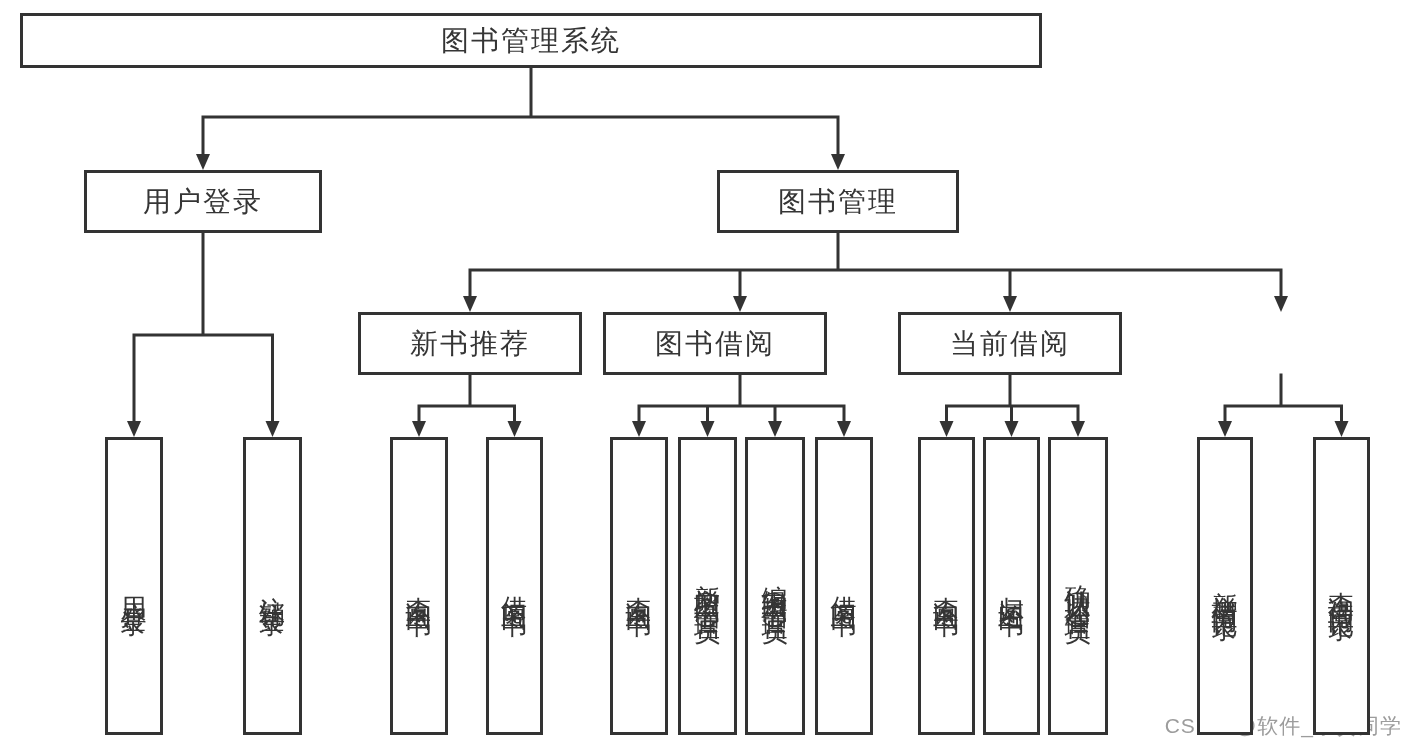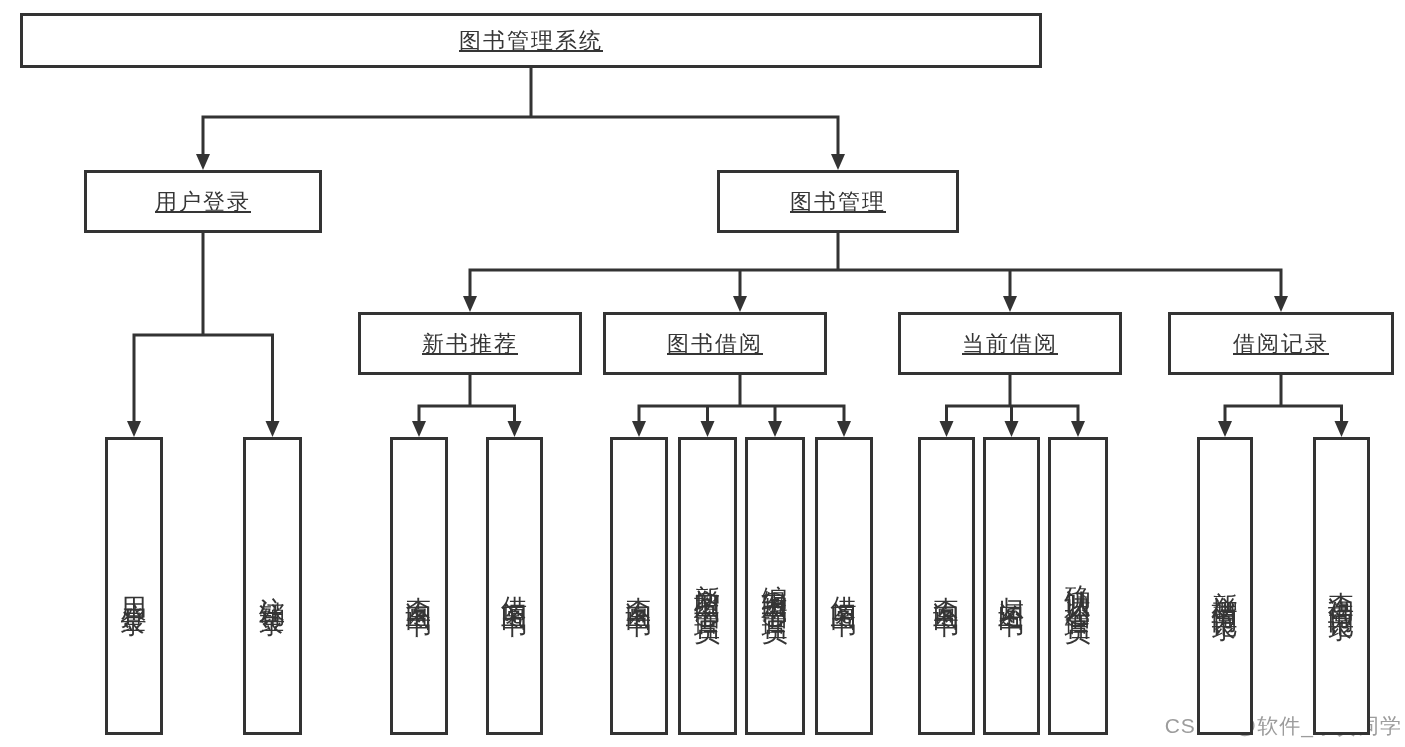--- a/index.html
+++ b/index.html
@@ -28,24 +28,23 @@
     position: absolute;
     box-sizing: border-box;
     border: 3px solid var(--line);
     background: var(--box-bg);
     display: flex;
     align-items: center;
     justify-content: center;
     color: var(--text);
   }
   .node.h .node-label {
-    font-size: 22px;
+    font-size: 28px;
     letter-spacing: 2px;
     white-space: nowrap;
-    text-decoration: underline;
   }
   .node.v .node-label {
     writing-mode: vertical-rl;
     text-orientation: mixed;
     font-size: 26px;
     letter-spacing: 5px;
     line-height: 1;
     white-space: nowrap;
   }
   .watermark {
@@ -96,23 +95,20 @@
   </div>
     <div class="node h" style="left: 717px; top: 170px; width: 242px; height: 63px;">
     <span class="node-label">图书管理</span>
   </div>
     <div class="node h" style="left: 603px; top: 312px; width: 224px; height: 63px;">
     <span class="node-label">图书借阅</span>
   </div>
     <div class="node h" style="left: 898px; top: 312px; width: 224px; height: 63px;">
     <span class="node-label">当前借阅</span>
   </div>
-    <div class="node h" style="left: 1168px; top: 312px; width: 226px; height: 63px;">
-    <span class="node-label">借阅记录</span>
-  </div>
     <div class="node v" style="left: 105px; top: 437px; width: 58px; height: 298px;">
     <span class="node-label">用户登录</span>
   </div>
     <div class="node v" style="left: 243px; top: 437px; width: 59px; height: 298px;">
     <span class="node-label">注销登录</span>
   </div>
     <div class="node v" style="left: 390px; top: 437px; width: 58px; height: 298px;">
     <span class="node-label">查询图书</span>
   </div>
     <div class="node v" style="left: 486px; top: 437px; width: 57px; height: 298px;">

